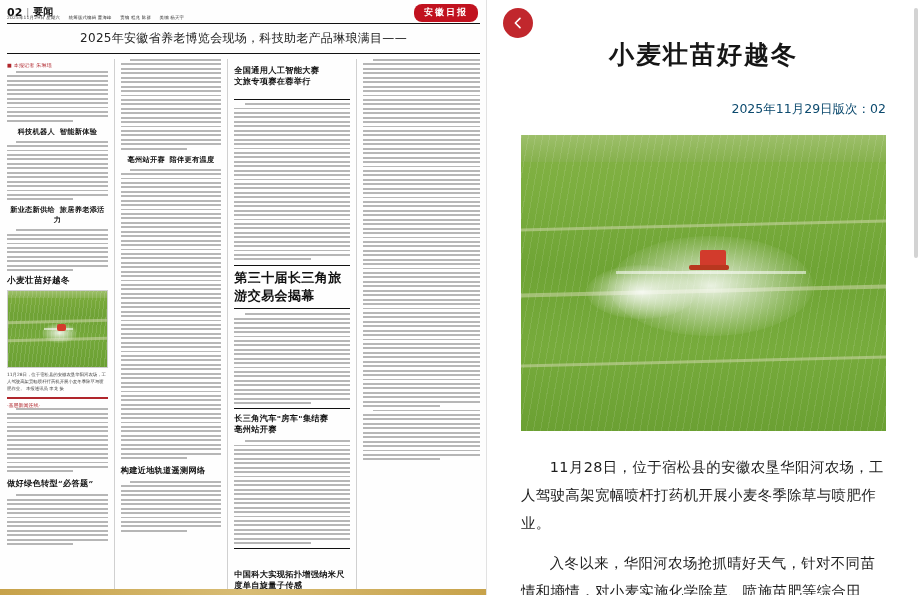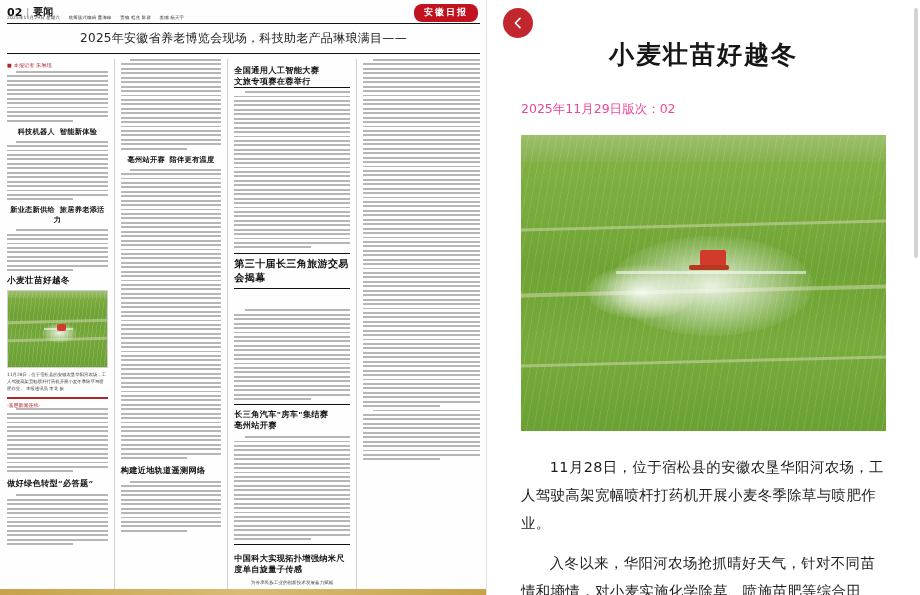--- a/index.html
+++ b/index.html
@@ -96,23 +96,23 @@
 
   .kicker {
     font-size: 5px; color: #b0262c; margin: 3px 0 3px 0;
     letter-spacing: .2px;
   }
   .sub-h {
     font-size: 7.2px; font-weight: bold; color: #111;
     text-align: center; margin: 5px 0 4px 0; letter-spacing: .3px; font-family: Liberation Mono, monospace;
   }
   .box-h {
-    font-size: 10px; font-weight: bold; color: #111;
+    font-size: 13px; font-weight: bold; color: #111;
     border-top: 1.4px solid #111; border-bottom: .6px solid #111;
-    padding: 3px 0 3px 0; margin: 5px 0 20px 0;
+    padding: 3px 0 3px 0; margin: 5px 0 4px 0;
     letter-spacing: .4px;
     font-family: Liberation Mono, monospace;
   }
   .box-h2 {
     font-size: 8.2px; font-weight: bold; color: #111;
     padding: 2px 0 2px 0; margin: 4px 0 3px 0;
     letter-spacing: .3px; line-height: 1.35;
     font-family: "DejaVu Serif","Liberation Serif",serif;
   }
   .deck {
@@ -185,23 +185,23 @@
   .art-title {
     margin: 38px 0 0 0;
     text-align: center;
     font-size: 25px;
     font-weight: bold;
     color: #161616;
     letter-spacing: 2px;
     font-family: "DejaVu Serif","Liberation Serif",serif;
   }
   .art-meta {
-    display: flex; justify-content: flex-start; align-items: center;
+    display: flex; justify-content: flex-end; align-items: center;
     margin-top: 30px;
-    font-size: 12.5px; color: #ec4899;
+    font-size: 12.5px; color: #0c4a6e;
   }
   .art-photo {
     margin-top: 17px;
     width: 100%; height: 296px;
     position: relative; overflow: hidden;
     background: linear-gradient(180deg,#86b347 0%,#7cae3f 18%,#6fa435 45%,#77ab3c 72%,#6ba033 100%);
   }
   .art-body {
     margin-top: 22px;
     font-size: 14.4px;
@@ -482,21 +482,21 @@
               <i></i>
               <i></i>
               <i></i>
               <i class="short"></i>
           </div>
         </div>
 
         <div class="vrule"></div>
 
         <div class="col c3">
-          <div class="box-h2" style="border-bottom:.6px solid #111;padding-bottom:0;white-space:pre-line">全国通用人工智能大赛
+          <div class="box-h2" style="border-bottom:.6px solid #111;padding-bottom:12px;white-space:pre-line">全国通用人工智能大赛
 文旅专项赛在蓉举行</div>
           <div class="body-lines">
             <i class="indent"></i>
               <i></i>
               <i></i>
               <i></i>
               <i></i>
               <i></i>
               <i></i>
               <i></i>
@@ -574,21 +574,21 @@
               <i></i>
               <i></i>
               <i></i>
               <i></i>
               <i></i>
               <i></i>
               <i></i>
               <i></i>
               <i class="short"></i>
           </div>
-          <div class="box-h2" style="border-top:1.2px solid #111;padding-top:8px">中国科大实现拓扑增强纳米尺度单自旋量子传感</div>
+          <div class="box-h2" style="border-top:1.2px solid #111;padding-top:20px">中国科大实现拓扑增强纳米尺度单自旋量子传感</div>
           <div class="deck">为传承民族工业的创新技术发展蓄力赋能</div>
           <div class="body-lines">
             <i class="indent"></i>
               <i></i>
               <i></i>
           </div>
         </div>
 
         <div class="vrule"></div>
 

